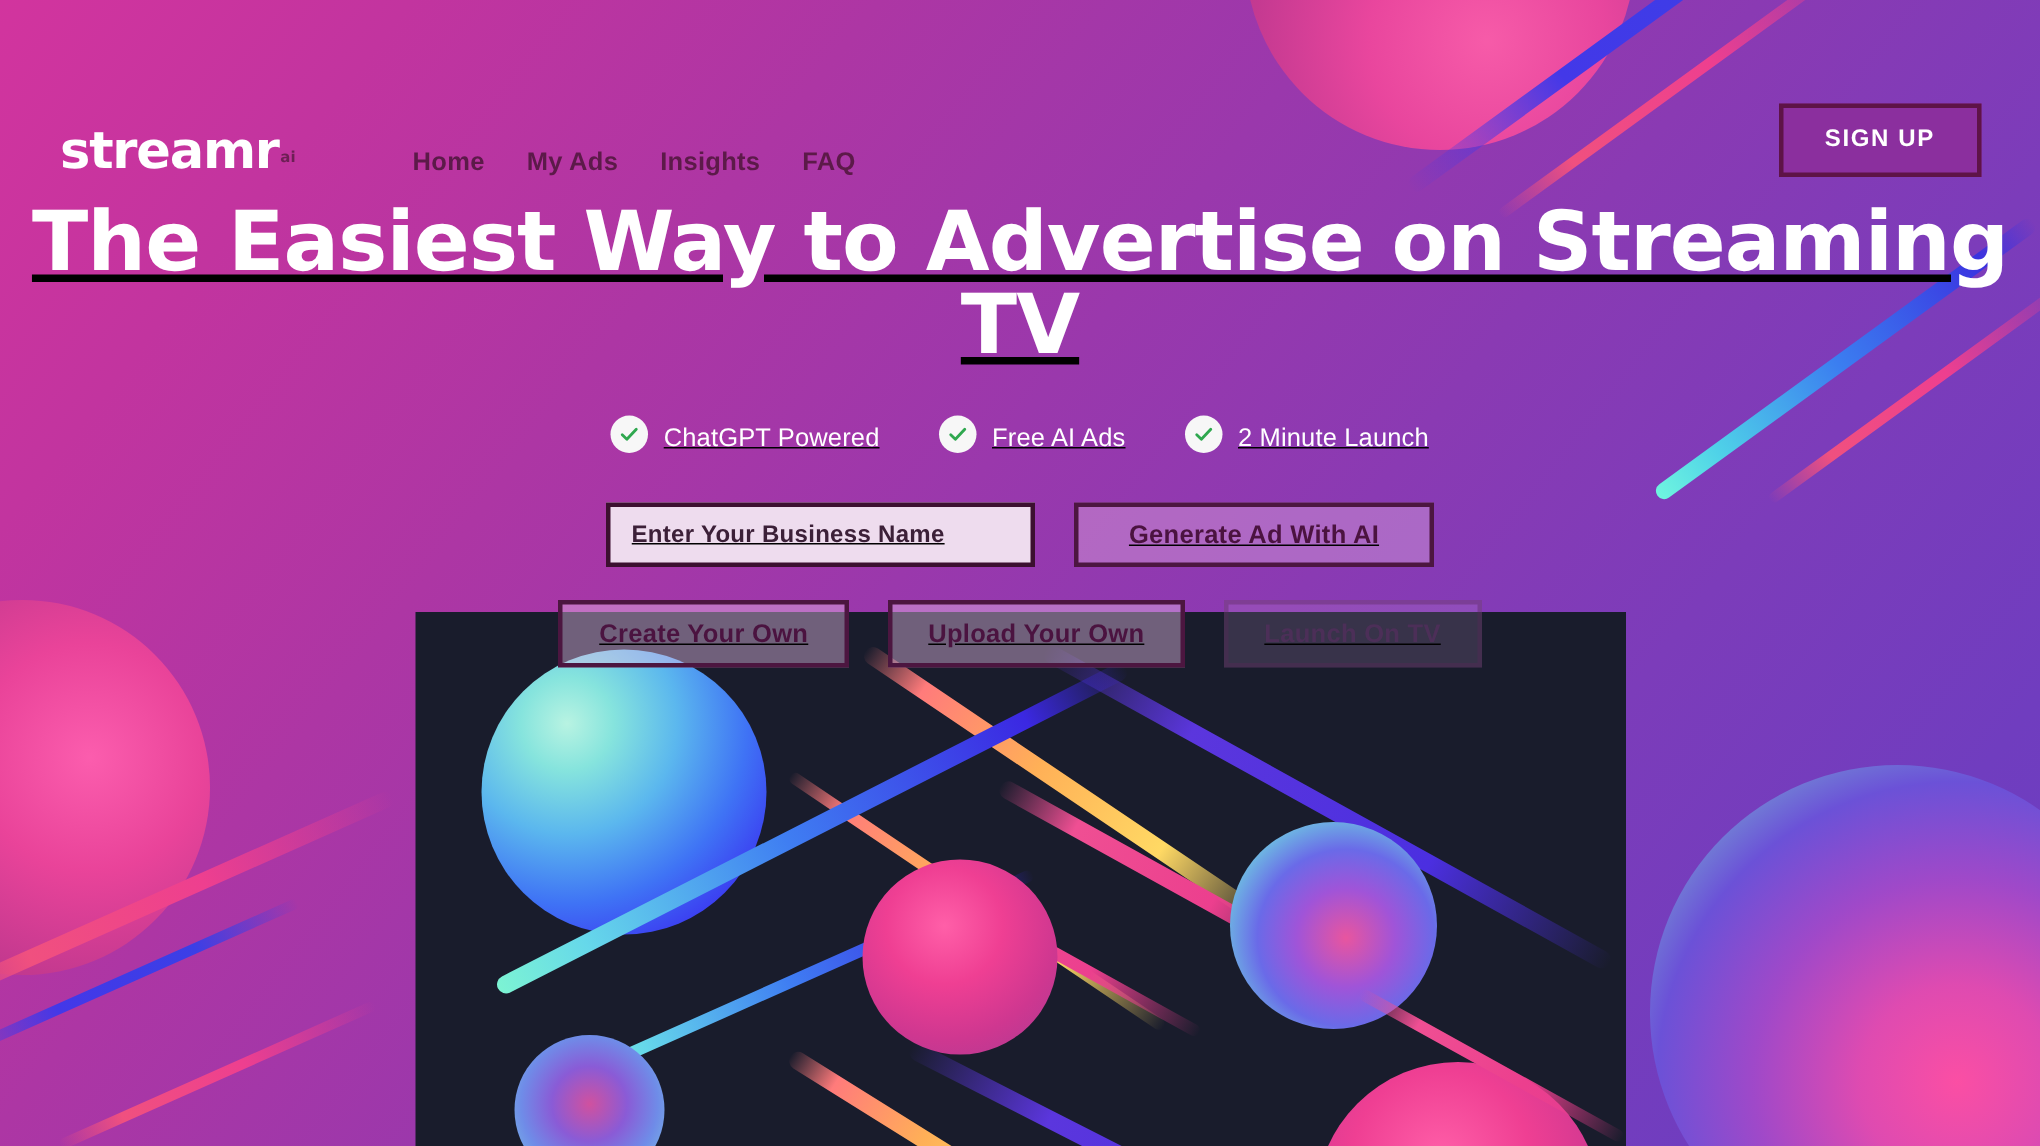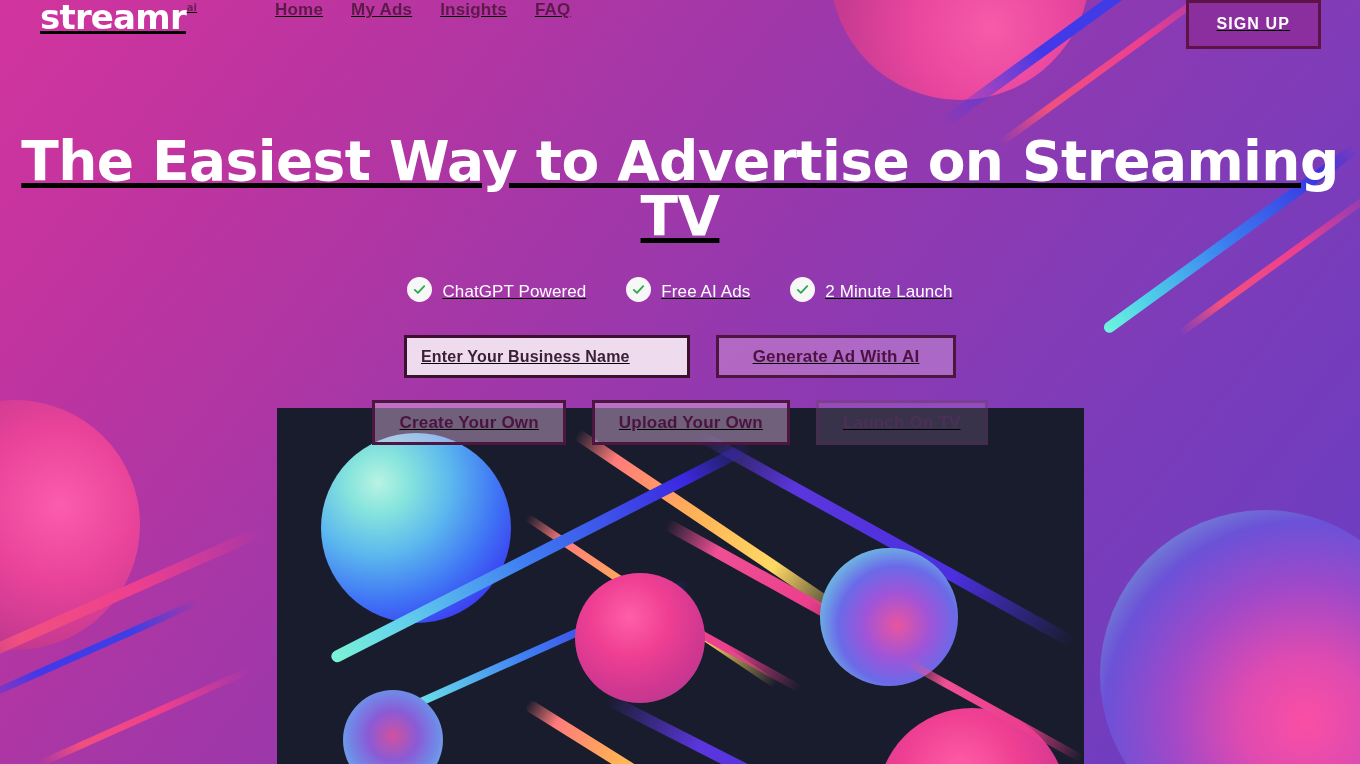--- a/index.html
+++ b/index.html
@@ -75,45 +75,44 @@
   .s4 { left: 1180px; top: 330px; width: 250px; transform: rotate(-36deg); }
   .s5 { left: -40px;  top: 660px; width: 330px; transform: rotate(-24deg); }
   .s6 { left: -30px;  top: 700px; width: 250px; transform: rotate(-24deg); }
   .s7 { left: 40px;   top: 760px; width: 230px; transform: rotate(-24deg); }
 
   
   .header {
     position: relative;
     z-index: 5;
     display: flex;
-    align-items: flex-start;
+    align-items: flex-end;
     height: 118px;
     padding: 0 39px 0 40px;
-    text-decoration: underline;
   }
 
   .logo {
     display: flex;
     align-items: flex-start;
     margin-right: 78px;
     user-select: none;
   }
   .logo-word {
     font-size: 34px;
     font-weight: 700;
     color: #ffffff;
     letter-spacing: -.8px;
     line-height: 1;
     font-family: "DejaVu Sans", sans-serif;
   }
   .logo-sup {
     font-size: 10px;
     font-weight: 700;
     color: #6d1f55;
-    margin-top: 2px;
+    margin-top: 16px;
     margin-left: 1px;
     font-family: "DejaVu Sans", sans-serif;
   }
 
   .nav { display: flex; align-items: center; gap: 28px; }
   .nav-link {
     font-size: 17px;
     font-weight: 700;
     color: #5c1a49;
     text-decoration: none;

